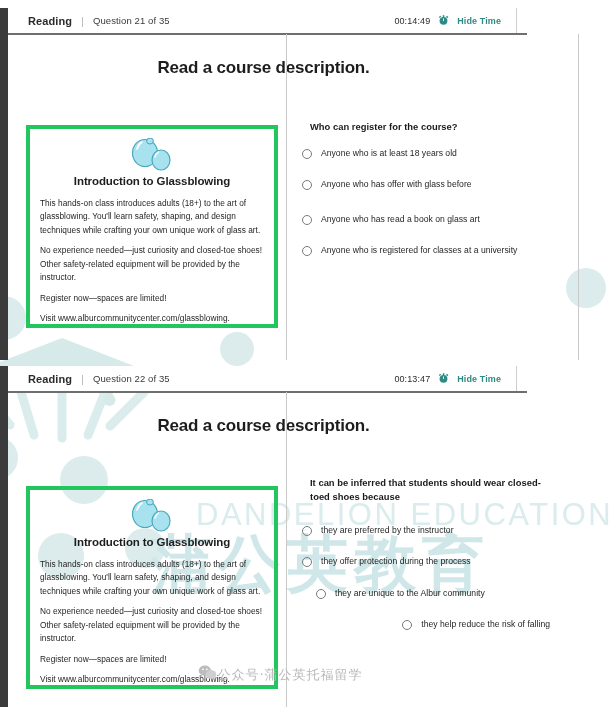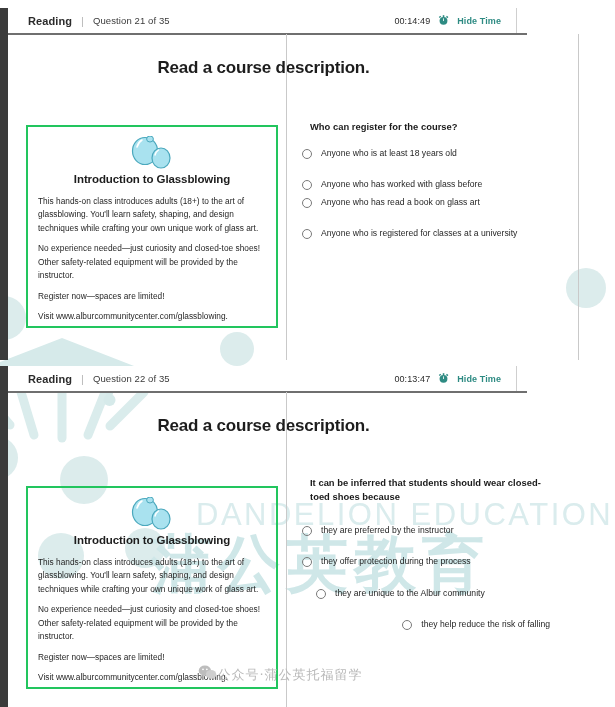--- a/index.html
+++ b/index.html
@@ -49,21 +49,21 @@
     position:absolute;left:0;right:0;
     text-align:center;
     font-size:17px;font-weight:700;color:#1d1d1d;
     letter-spacing:-0.2px;
   }
   .vrule{position:absolute;width:1px;background:#c9c9c9;}
 
   
   .card{
     position:absolute;
-    border:2px solid #22c55e;
+    border:4px solid #22c55e;
     background:transparent;
     box-sizing:border-box;
   }
   .card-icon{display:flex;justify-content:center;padding-top:9px;}
   .card-title{
     text-align:center;
     font-size:11.5px;font-weight:700;color:#1d1d1d;
     margin-top:3px;letter-spacing:-0.1px;
   }
   .card-body{padding:0 10px;margin-top:10px;}
@@ -182,23 +182,23 @@
     </div>
 
     <div class="qwrap" style="left:302px;top:112px;width:262px;">
       <p class="qprompt">Who can register for the course?</p>
       <div class="opt" style="margin-top:14px;">
         <span class="radio"></span>
         <span class="opt-label">Anyone who is at least 18 years old</span>
       </div>
       <div class="opt" style="margin-top:20px;">
         <span class="radio"></span>
-        <span class="opt-label">Anyone who has worked with glass before</span>
-      </div>
-      <div class="opt" style="margin-top:7px;">
+        <span class="opt-label">Anyone who has offer with glass before</span>
+      </div>
+      <div class="opt" style="margin-top:24px;">
         <span class="radio"></span>
         <span class="opt-label">Anyone who has read a book on glass art</span>
       </div>
       <div class="opt" style="margin-top:20px;">
         <span class="radio"></span>
         <span class="opt-label">Anyone who is registered for classes at a university</span>
       </div>
     </div>
   </div>
 

